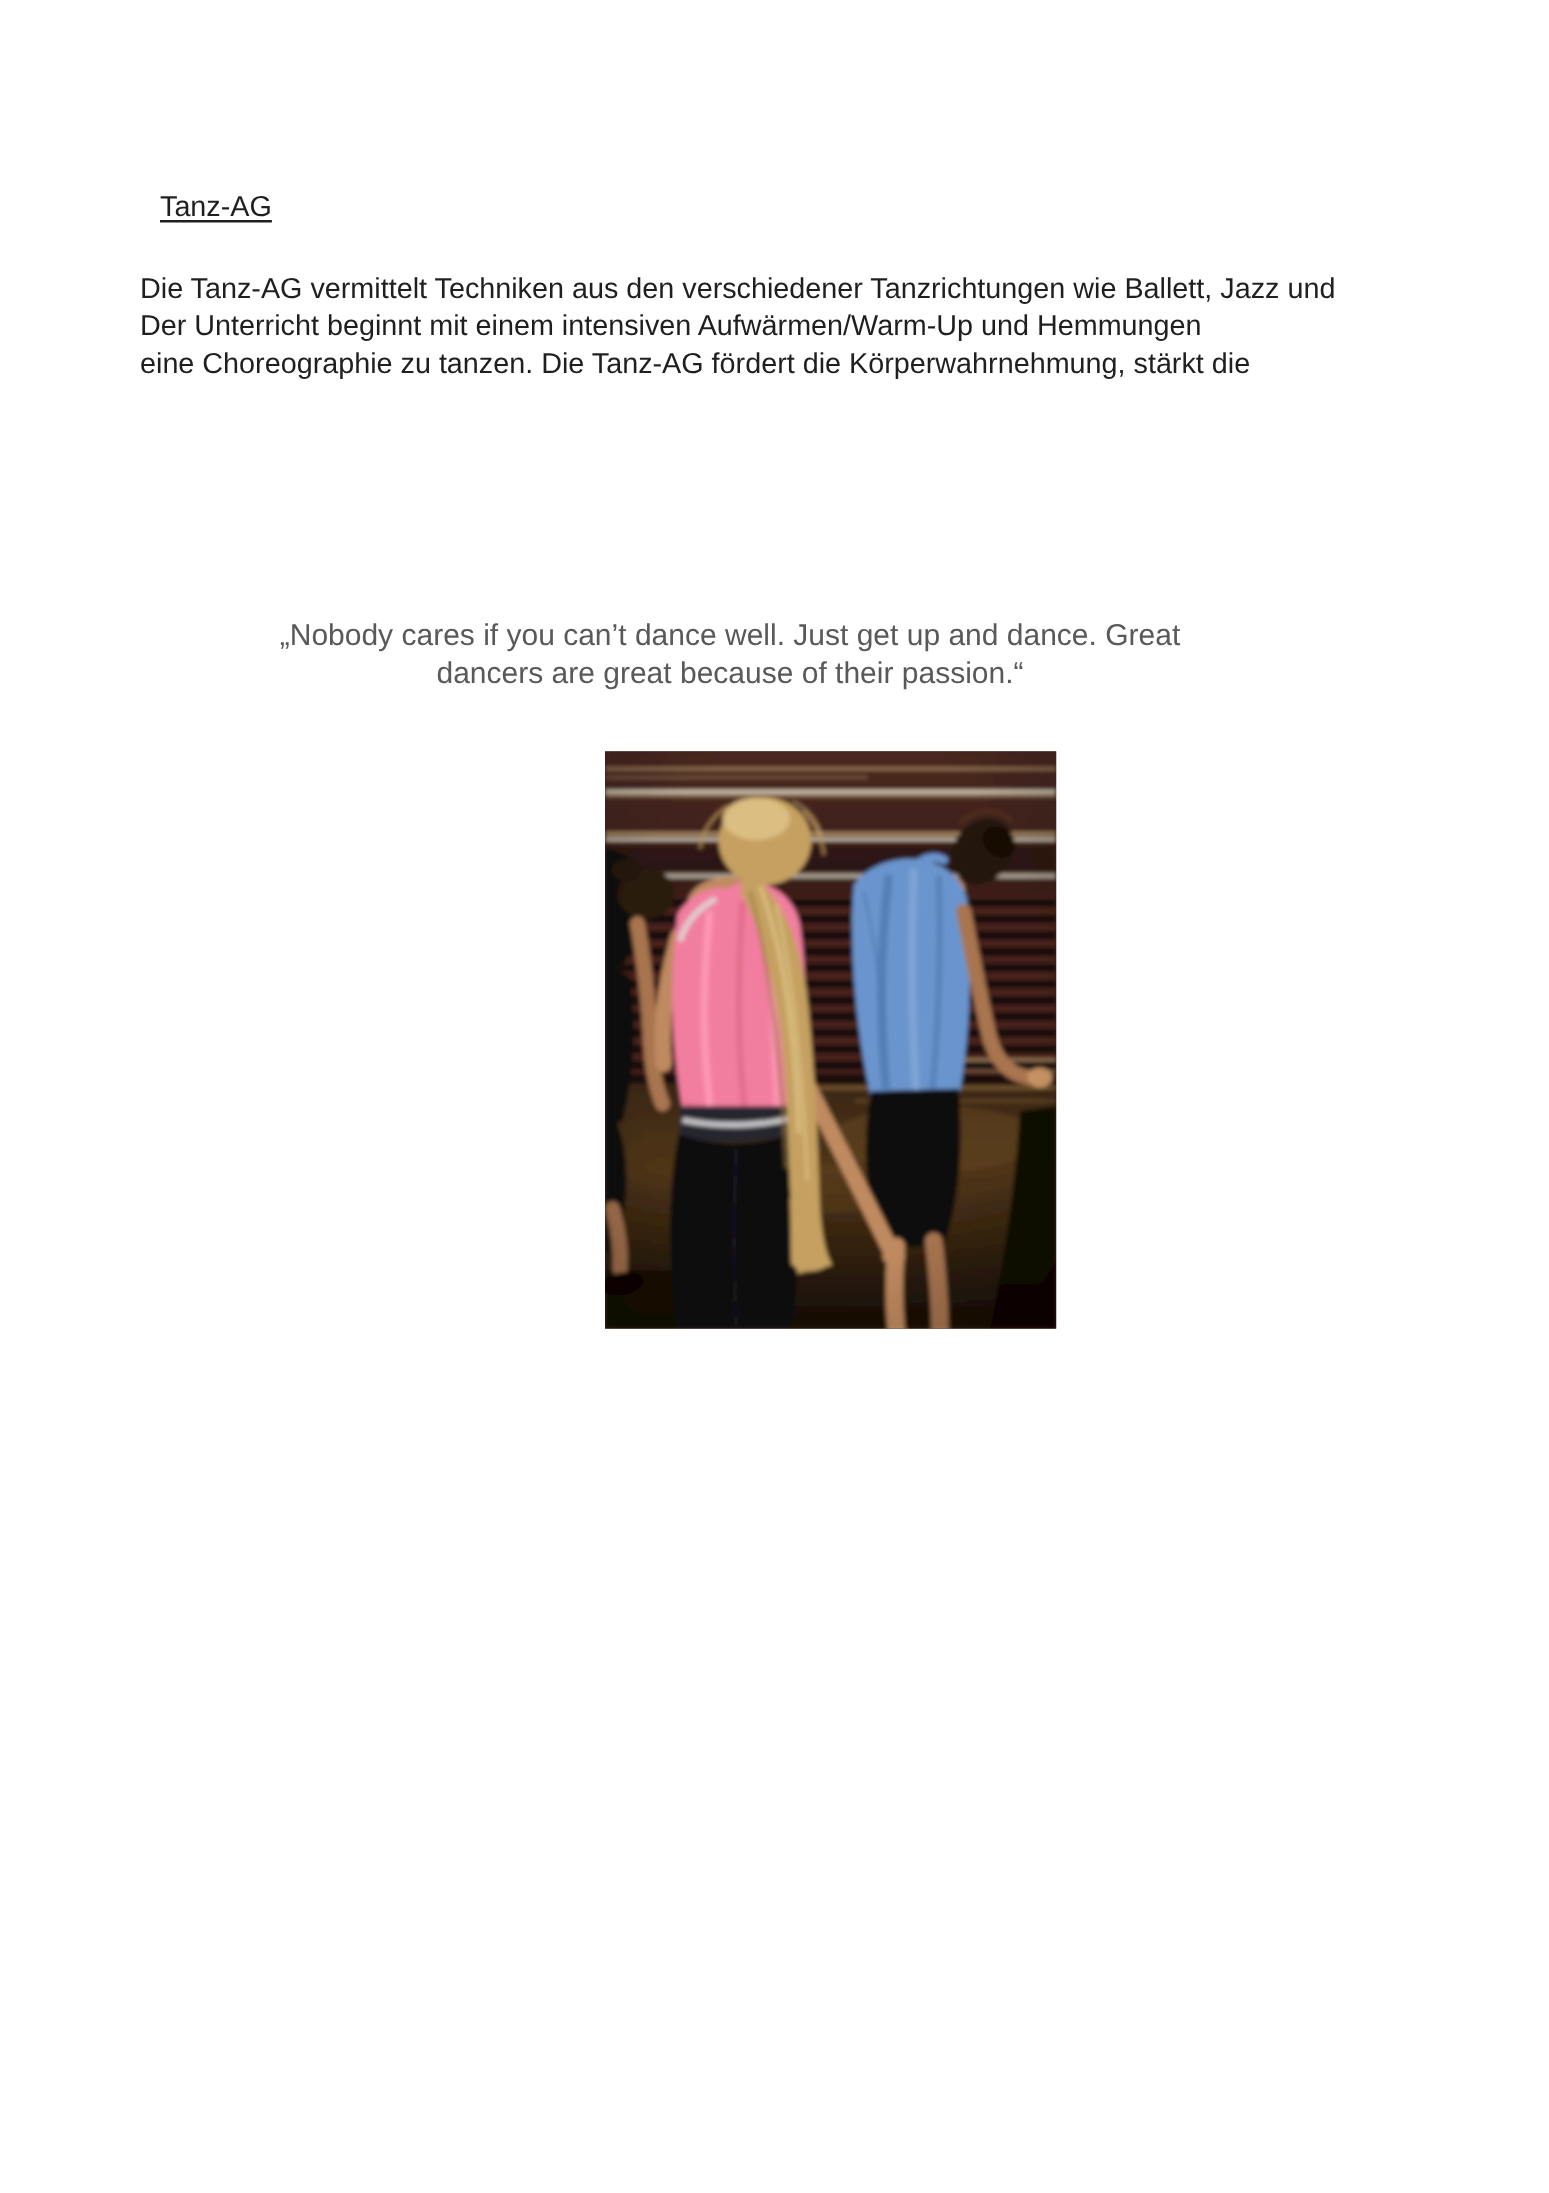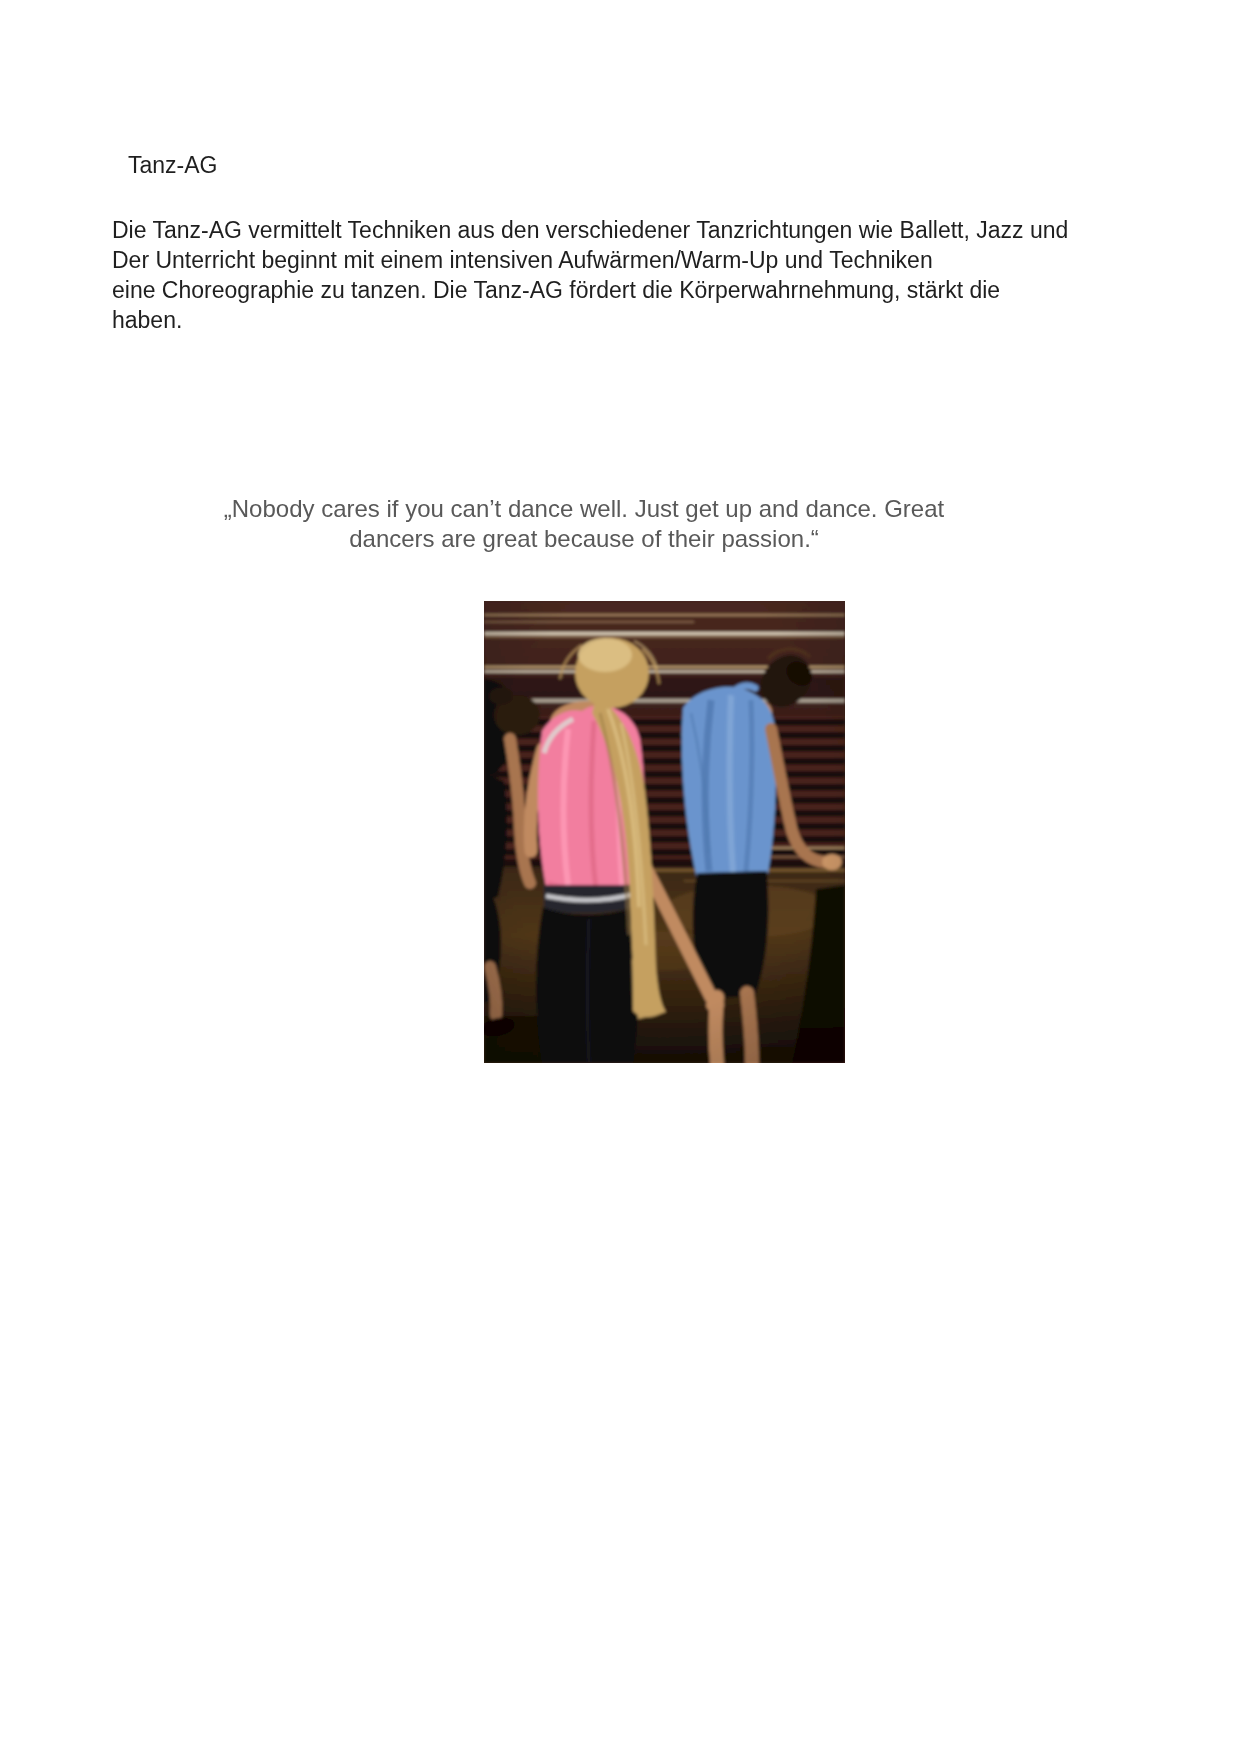--- a/index.html
+++ b/index.html
@@ -8,20 +8,21 @@
     width:1239px;height:1754px;
     margin:0 auto;
     background:var(--page-bg,#fff);
     font-family:"Liberation Sans", sans-serif;
     color:var(--doc-text,#1f1f1f);
     overflow:hidden;
   }
   .doc-title{
     position:absolute;left:128px;top:150px;
     font-size:23px;line-height:30px;
+    text-decoration:underline;
     text-underline-offset:3px;
     white-space:nowrap;
   }
   .intro{
     position:absolute;left:112px;top:215px;
     font-size:23px;
   }
   .intro .line{
     height:30px;line-height:30px;white-space:nowrap;
   }
@@ -42,23 +43,22 @@
 </style>
 </head>
 <body>
 
 <div class="page">
 
   <div class="doc-title">Tanz-AG</div>
 
   <div class="intro">
     <div class="line">Die Tanz-AG vermittelt Techniken aus den verschiedener Tanzrichtungen wie Ballett, Jazz und</div>
-    <div class="line">Der Unterricht beginnt mit einem intensiven Aufwärmen/Warm-Up und Techniken</div>
+    <div class="line">Der Unterricht beginnt mit einem intensiven Aufwärmen/Warm-Up und Hemmungen</div>
     <div class="line">eine Choreographie zu tanzen. Die Tanz-AG fördert die Körperwahrnehmung, stärkt die</div>
-    <div class="line">haben.</div>
   </div>
 
   <div class="quote">
     <div class="line">„Nobody cares if you can’t dance well. Just get up and dance. Great</div>
     <div class="line">dancers are great because of their passion.“</div>
   </div>
 
   <div class="photo" title="Three dancers seen from behind rehearsing in front of dark wooden bleachers: girl in black with hair bun, blonde girl with long ponytail in pink tank top, dancer in blue tank top bending sideways">
     <svg width="361" height="462" viewBox="0 0 361 462">
       <defs>

